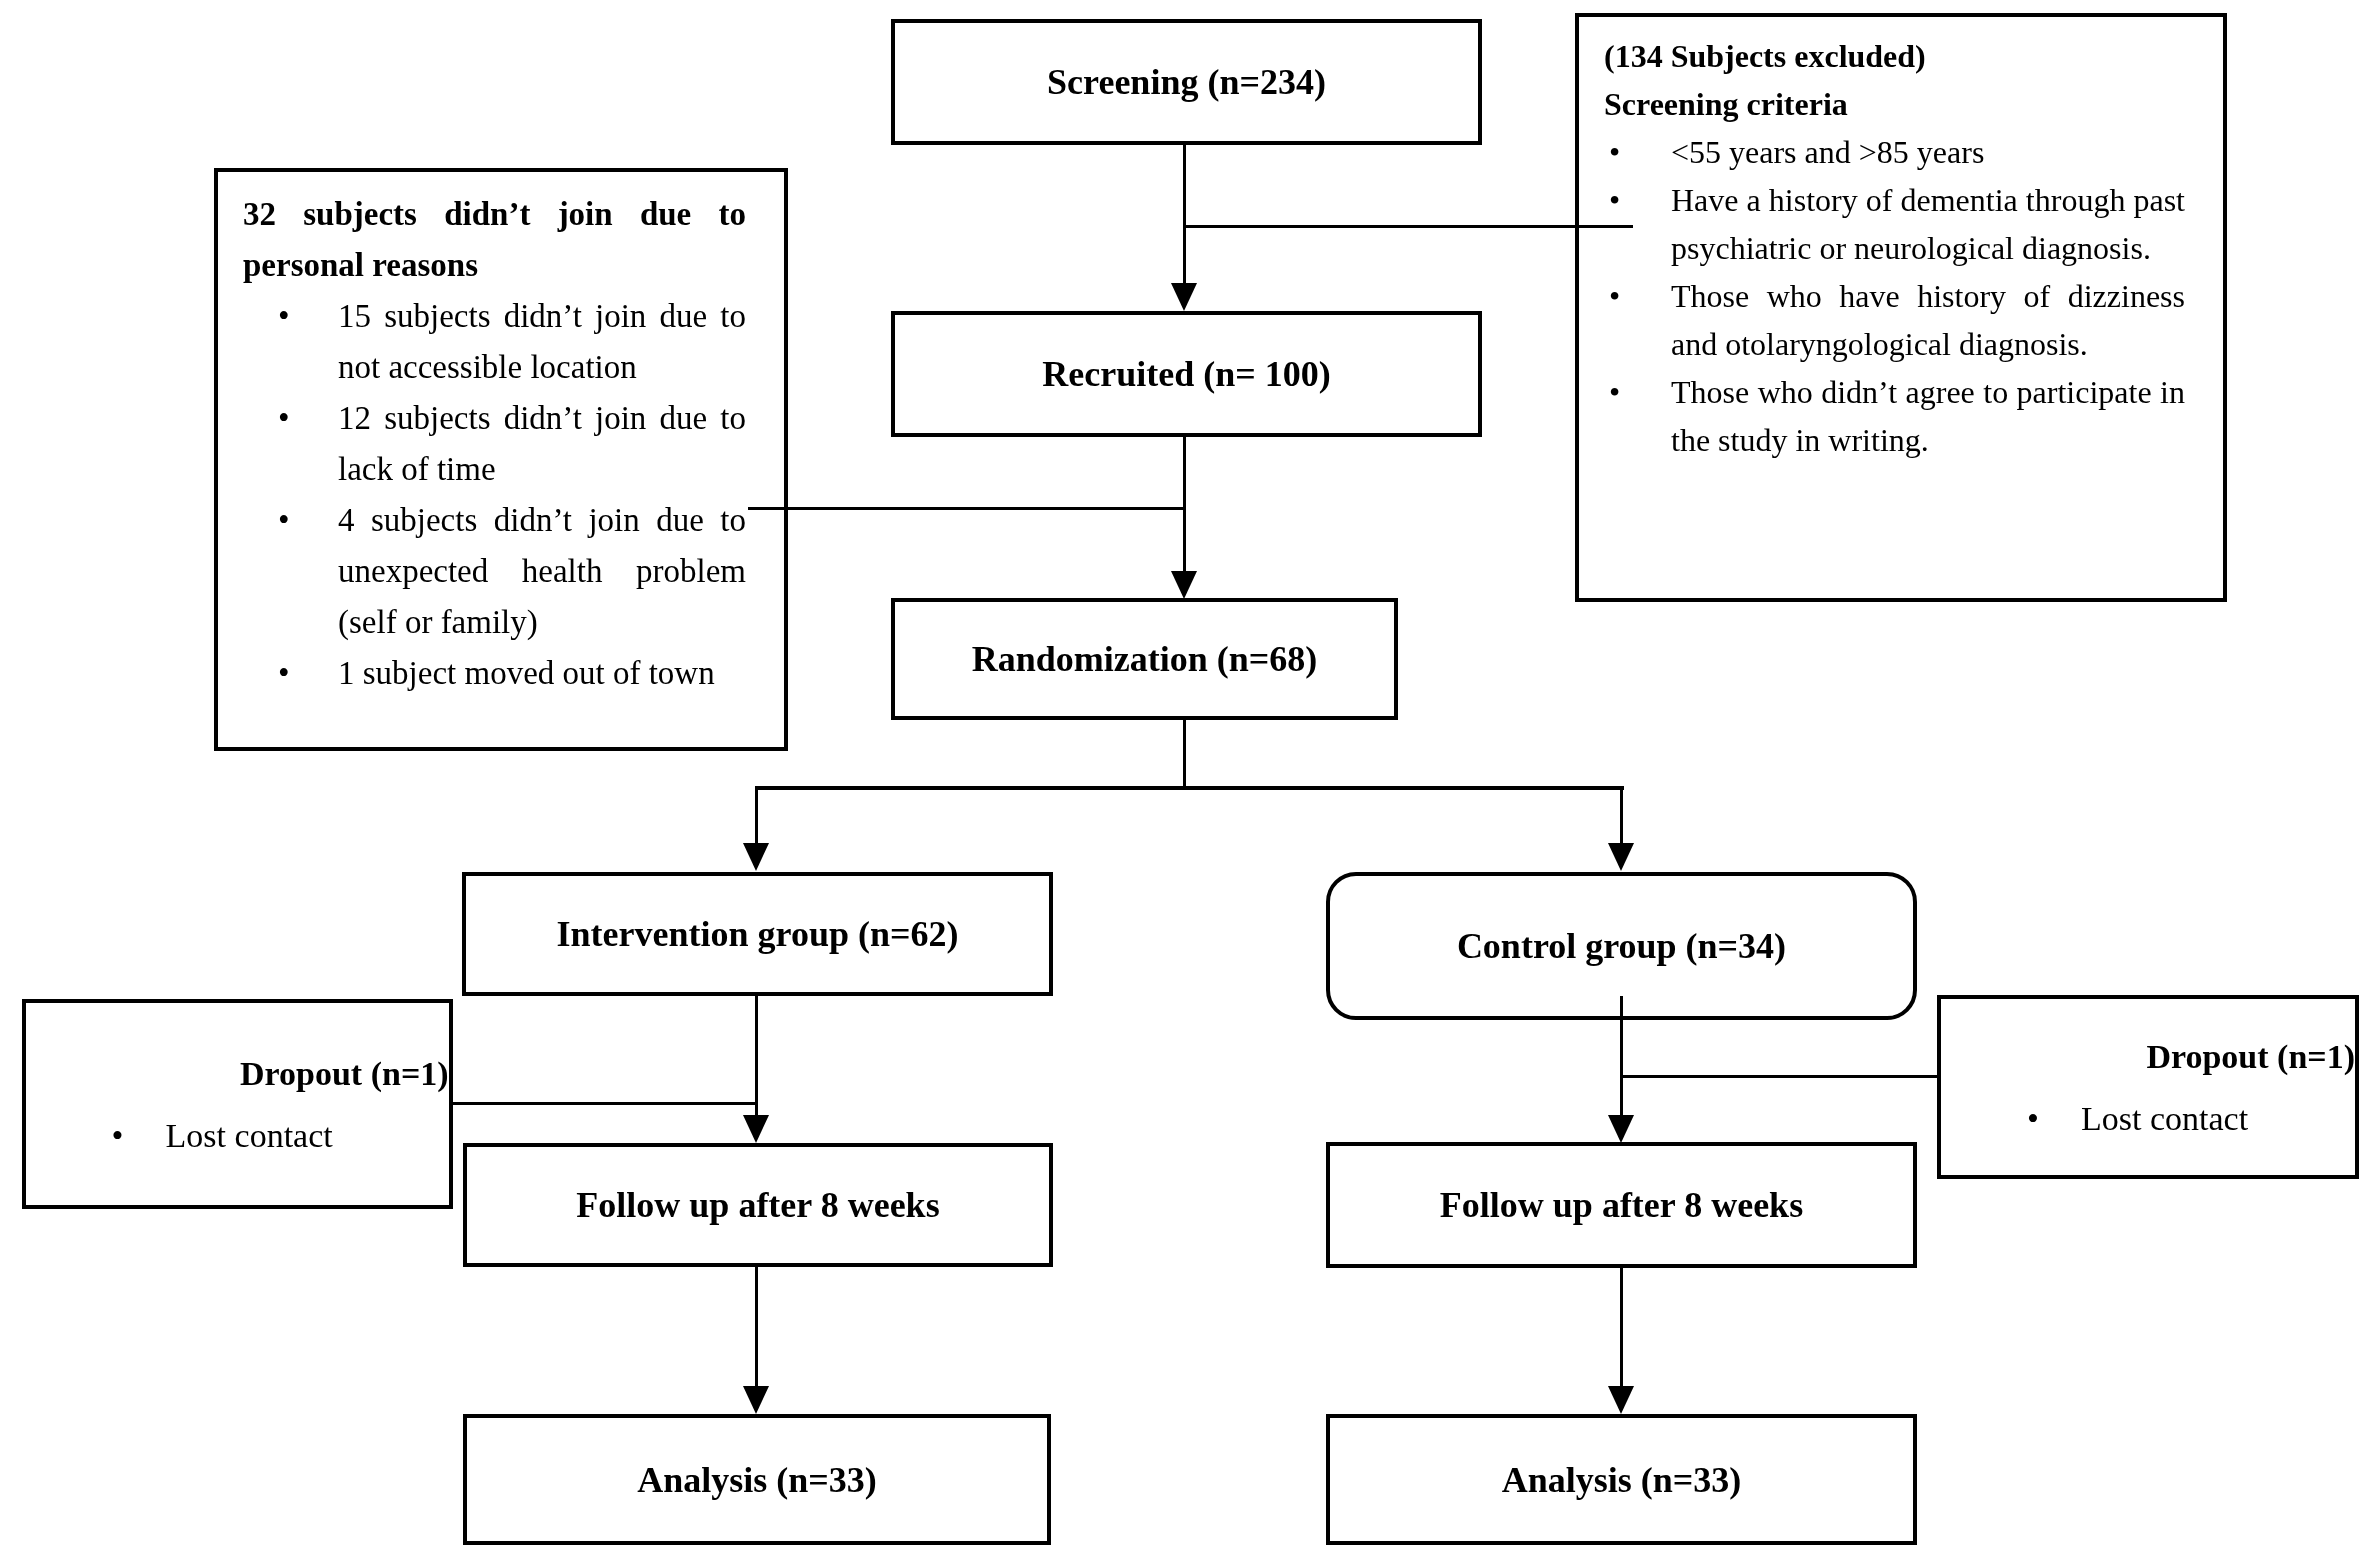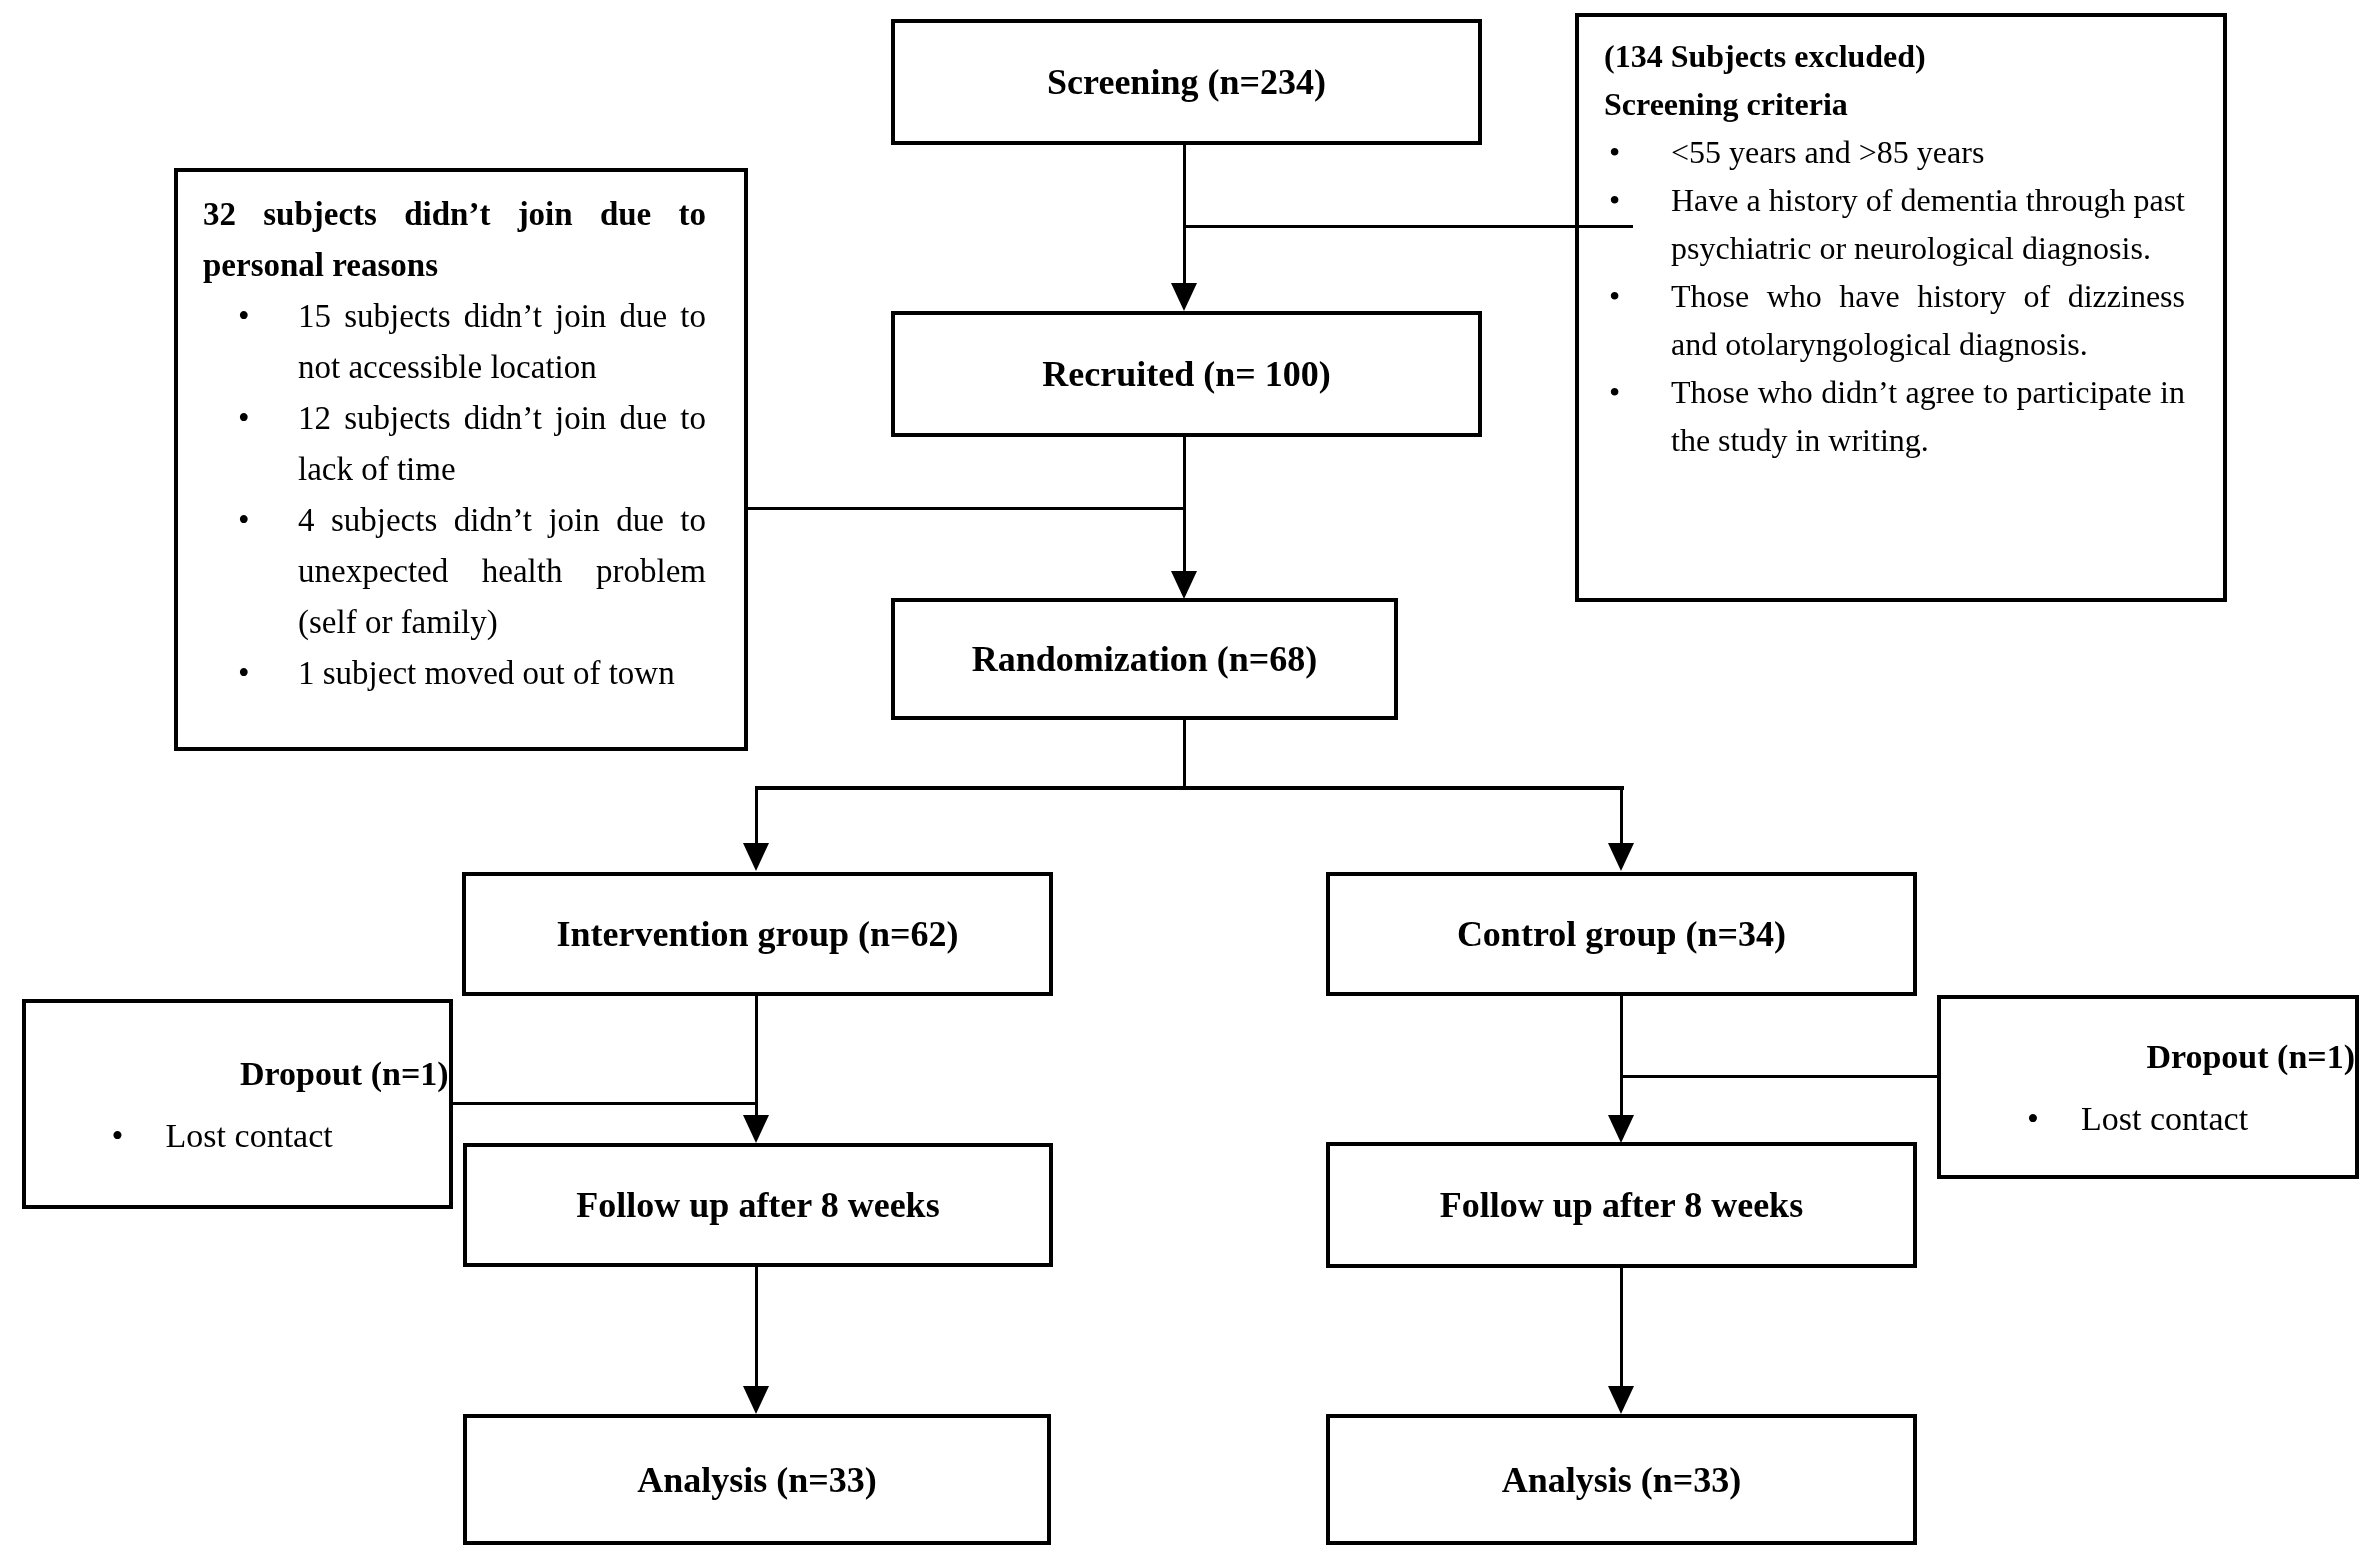--- a/index.html
+++ b/index.html
@@ -27,21 +27,21 @@
     font-size:36px;
   }
   .note-box{font-size:32px;line-height:48px;}
   .note-title{font-weight:bold;text-align:justify;}
   .note-list{list-style:none;margin:0;padding:0;}
   .note-list li{position:relative;text-align:justify;}
   .bullet{position:absolute;top:0;}
   .excluded-pad{padding:15px 38px 6.3px 25px;}
   .excluded-pad li{padding-left:67px;}
   .excluded-pad .bullet{left:5px;}
-  .reasons-pad{padding:16.5px 38px 6.3px 25px;}
+  .reasons-pad{padding:16.5px 38px 6.3px 25px;margin-left:40px;}
   .reasons-pad{font-size:33px;line-height:51px;}
   .reasons-pad li{padding-left:95px;}
   .reasons-pad .bullet{left:35px;}
   .dropout-box{
     display:flex;flex-direction:column;justify-content:center;
     font-size:34px;line-height:53px;gap:9px;
   }
   .dropout-title{font-weight:bold;text-align:right;}
   .dropout-item{display:flex;padding-left:86px;}
   .dropout-item .dbullet{width:54px;}
@@ -114,21 +114,21 @@
         <span class="bullet">•</span>
         <span>1 subject moved out of town</span>
       </li>
     </ul>
   </div>
 
   <div class="box label-box" style="left:462px;top:872px;width:591px;height:124px;">
     <span>Intervention group (n=62)</span>
   </div>
 
-  <div class="box label-box" style="left:1326px;top:872px;width:591px;height:124px;">
+  <div class="box label-box" style="left:1326px;top:872px;width:591px;height:148px;border-radius:30px;">
     <span>Control group (n=34)</span>
   </div>
 
   <div class="box dropout-box" style="left:21.6px;top:999px;width:431px;height:210px;">
     <div class="dropout-title">Dropout (n=1)</div>
     <div class="dropout-item">
       <span class="dbullet">•</span>
       <span>Lost contact</span>
     </div>
   </div>

